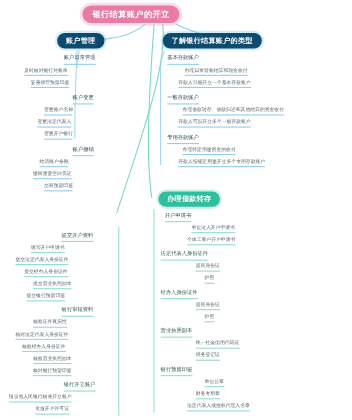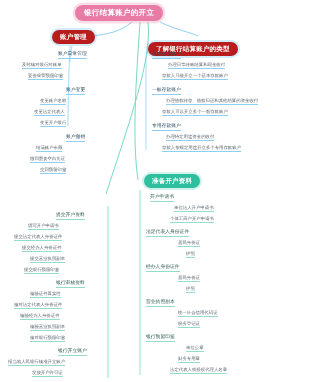--- a/index.html
+++ b/index.html
@@ -28,21 +28,21 @@
   }
   
   .b1{
     color:#ffffff;
     border-radius:8px;
     padding:3.5px 8px;
     font-size:6.5px;
     font-weight:bold;
     letter-spacing:.2px;
   }
-  .b1.blue{background:#b91c1c;box-shadow:0 0 0 2px rgba(47,168,232,.22);}
+  .b1.blue{background:#0c4a6e;box-shadow:0 0 0 2px rgba(47,168,232,.22);}
   .b1.teal{background:#2DBF9E;box-shadow:0 0 0 2px rgba(45,191,158,.22);}
 
   
   .leaf{
     font-size:4.6px;
     padding-bottom:1px;
     color:#3f4a52;
   }
   .leaf.blue{border-bottom:.7px solid #8ED0F2;color:#2b4c60;}
   .leaf.teal{border-bottom:.7px solid #93DECB;color:#2a5a4e;}
@@ -82,35 +82,35 @@
   <div class="node leaf blue l2" style="left:66px;top:88px;">账户变更</div>
   <div class="node leaf blue l3" style="left:40px;top:99px;">变更账户名称</div>
   <div class="node leaf blue l3" style="left:34px;top:110px;">变更法定代表人</div>
   <div class="node leaf blue l3" style="left:40px;top:121px;">变更开户银行</div>
 
   <div class="node leaf blue l2" style="left:66px;top:135px;">账户撤销</div>
   <div class="node leaf blue l3" style="left:36px;top:146px;">结清账户余额</div>
   <div class="node leaf blue l3" style="left:30px;top:157px;">缴回重要空白凭证</div>
   <div class="node leaf blue l3" style="left:40px;top:168px;">交回预留印鉴</div>
 
-  <div class="node b1 blue" style="left:148px;top:42px;">了解银行结算账户的类型</div>
+  <div class="node b1 blue" style="left:148px;top:30px;">了解银行结算账户的类型</div>
 
   <div class="node leaf blue l2" style="left:152px;top:52px;">基本存款账户</div>
   <div class="node leaf blue l3" style="left:168px;top:63px;">办理日常转账结算和现金收付</div>
   <div class="node leaf blue l3" style="left:162px;top:74px;">存款人只能开立一个基本存款账户</div>
 
   <div class="node leaf blue l2" style="left:152px;top:88px;">一般存款账户</div>
   <div class="node leaf blue l3" style="left:166px;top:99px;">办理借款转存、借款归还和其他结算的资金收付</div>
   <div class="node leaf blue l3" style="left:162px;top:110px;">存款人可以开立多个一般存款账户</div>
 
   <div class="node leaf blue l2" style="left:152px;top:124px;">专用存款账户</div>
   <div class="node leaf blue l3" style="left:166px;top:135px;">办理特定用途资金的收付</div>
   <div class="node leaf blue l3" style="left:162px;top:146px;">存款人按规定用途开立多个专用存款账户</div>
 
-  <div class="node b1 teal" style="left:144px;top:174px;">准备开户资料</div>
+  <div class="node b1 teal" style="left:144px;top:174px;">办理借款转存</div>
 
   <div class="node leaf teal l2" style="left:150px;top:195px;">开户申请书</div>
   <div class="node leaf teal l3" style="left:174px;top:206px;">单位法人开户申请书</div>
   <div class="node leaf teal l3" style="left:170px;top:217px;">个体工商户开户申请书</div>
 
   <div class="node leaf teal l2" style="left:146px;top:230px;">法定代表人身份证件</div>
   <div class="node leaf teal l3" style="left:178px;top:241px;">居民身份证</div>
   <div class="node leaf teal l3" style="left:186px;top:252px;">护照</div>
 
   <div class="node leaf teal l2" style="left:146px;top:265px;">经办人身份证件</div>

